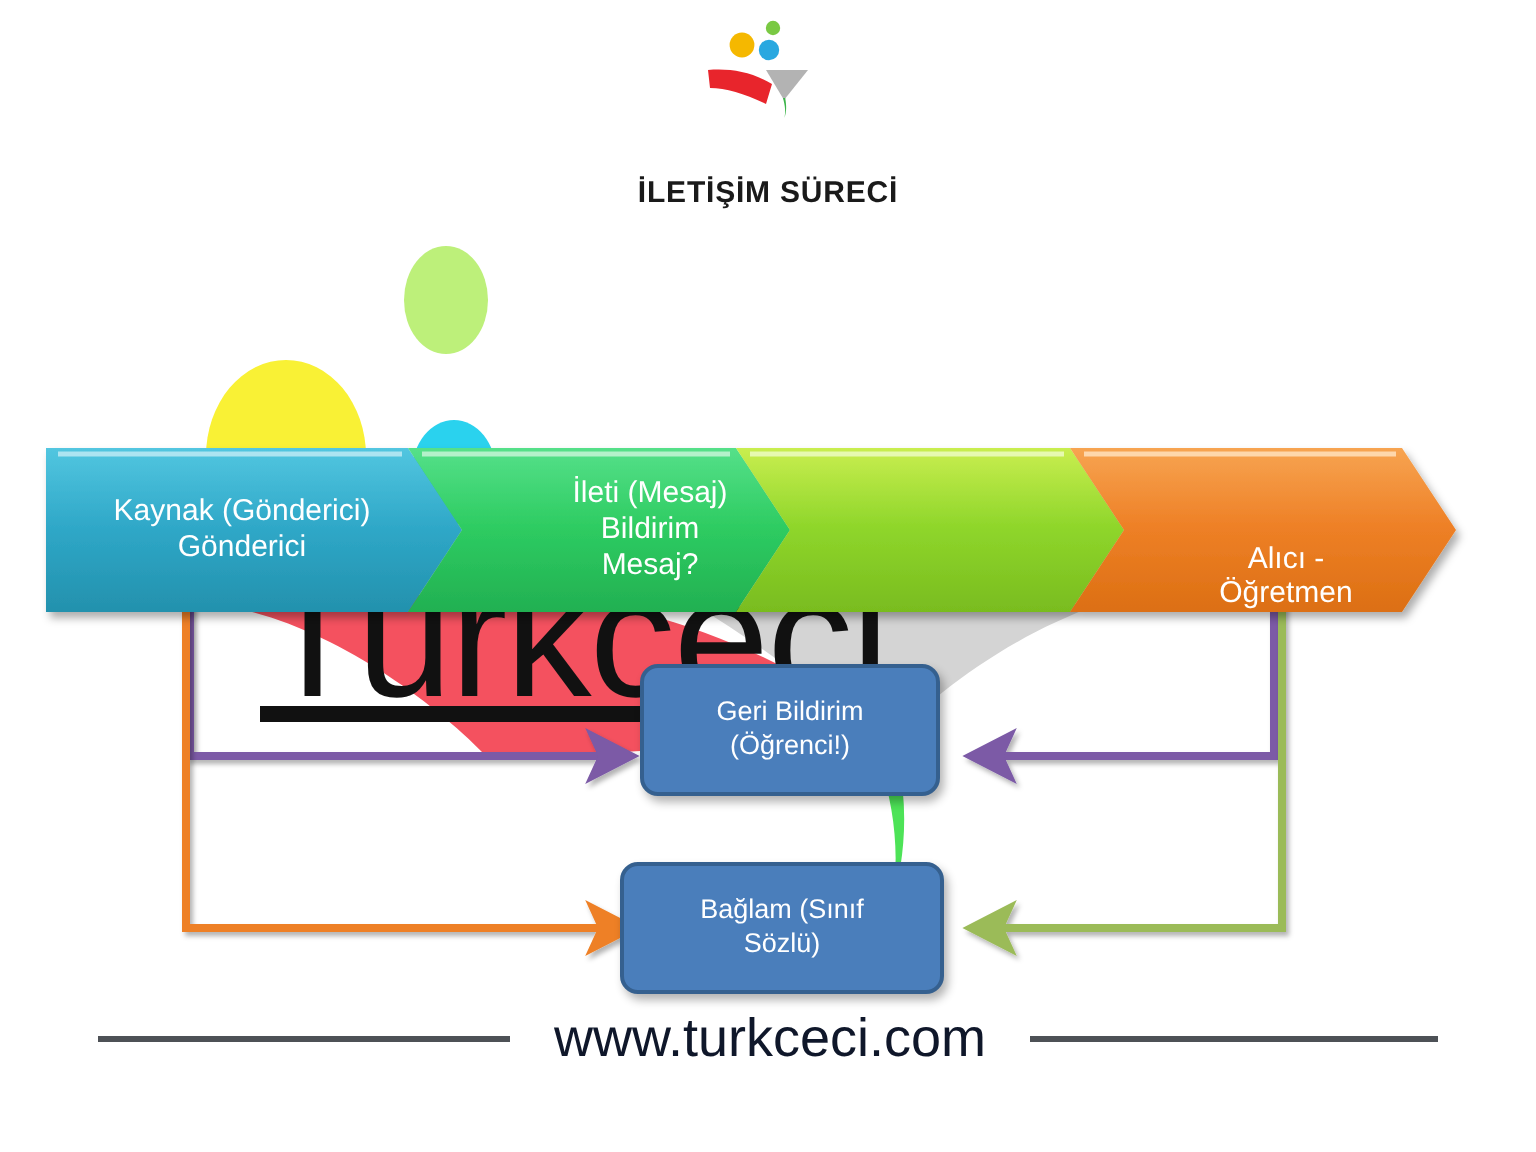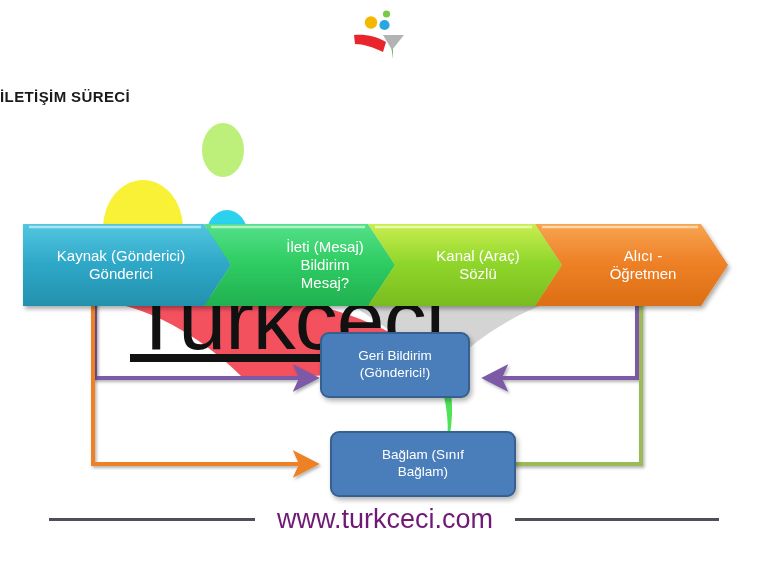--- a/index.html
+++ b/index.html
@@ -32,20 +32,21 @@
     width: 64px;
     height: 52px;
   }
 
   
   .title {
     position: absolute;
     left: 0;
     top: 88px;
     width: 768px;
+    text-align: center;
     font-size: 15px;
     font-weight: bold;
     color: #1a1a1a;
     letter-spacing: 0.4px;
   }
 
   
   .watermark {
     position: absolute;
     left: 95px;
@@ -120,21 +121,21 @@
   }
   .f-rule {
     height: 3px;
     background: #4d5156;
     flex: 0 0 auto;
   }
   .f-rule.left  { width: 206px; margin-right: 22px; }
   .f-rule.right { width: 204px; margin-left: 22px; }
   .f-url {
     font-size: 27px;
-    color: #701a75;
+    color: #0f172a;
     white-space: nowrap;
     font-family: "Liberation Sans", sans-serif;
   }
 
   svg { display: block; overflow: visible; }
 </style>
 </head>
 <body>
 
 <div class="stage">
@@ -239,45 +240,39 @@
         <span>Gönderici</span>
       </span>
     </div>
     <div class="chev" style="left:216px; width:172px;">
       <span class="lbl">
         <span>İleti (Mesaj)</span><br>
         <span>Bildirim</span><br>
         <span>Mesaj?</span>
       </span>
     </div>
-    <div class="chev" style="left:372px; width:166px;">
-      <span class="lbl">
-        <span>Kanal (Araç)</span><br>
-        <span>Sözlü</span>
-      </span>
-    </div>
-    <div class="chev" style="left:540px; width:160px;">
+    <div class="chev" style="left:540px; width:160px;align-items:flex-end;">
       <span class="lbl">
         <span>Alıcı -</span><br>
         <span>Öğretmen</span>
       </span>
     </div>
   </div>
 
   <div class="rbox" style="left:320px; top:332px; width:150px; height:66px;">
     <span>
       <span>Geri Bildirim</span><br>
-      <span>(Gönderici!)</span>
+      <span>(Öğrenci!)</span>
     </span>
   </div>
 
-  <div class="rbox" style="left:330px; top:431px; width:186px; height:66px;">
+  <div class="rbox" style="left:310px; top:431px; width:162px; height:66px;">
     <span>
       <span>Bağlam (Sınıf</span><br>
-      <span>Bağlam)</span>
+      <span>Sözlü)</span>
     </span>
   </div>
 
   <div class="footer-wrap">
     <div class="f-rule left"></div>
     <div class="f-url">www.turkceci.com</div>
     <div class="f-rule right"></div>
   </div>
 
 </div>

